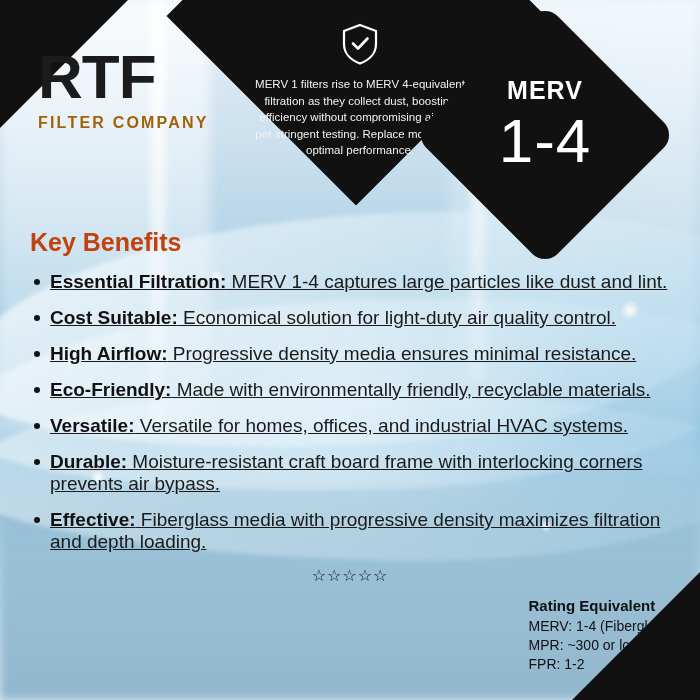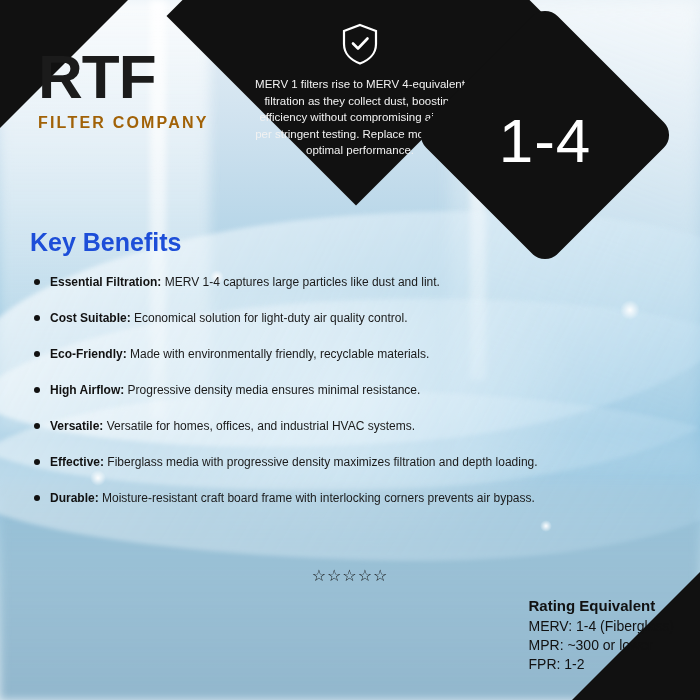--- a/index.html
+++ b/index.html
@@ -159,38 +159,39 @@
   
   .benefits {
     position: absolute;
     left: 30px; top: 228px;
     width: 640px;
   }
   .benefits h2 {
     margin: 0 0 14px 0;
     font-size: 25px;
     font-weight: bold;
-    color: #1d4ed8;
+    color: #c2410c;
   }
   .benefit-row {
     display: flex;
     align-items: flex-start;
     margin-bottom: 14px;
   }
   .bullet {
     width: 6px; height: 6px;
     border-radius: 50%;
     background: #111111;
     margin: 8px 10px 0 4px;
     flex: 0 0 auto;
   }
   .benefit-text {
-    font-size: 12px;
+    font-size: 19px;
     line-height: 22px;
     color: #1a1a1a;
+    text-decoration: underline;
   }
   .benefit-text b {
     font-weight: bold;
     color: #111111;
   }
 
   
   .stars {
     position: absolute;
     left: 300px; top: 566px;
@@ -273,20 +274,21 @@
     <span class="shield-wrap">
       <svg width="40" height="44" viewBox="0 0 40 44" aria-hidden="true">
         <path d="M20 3 L36 9 V22 C36 32 28.5 38.5 20 41.5 C11.5 38.5 4 32 4 22 V9 Z" fill="none" stroke="#ffffff" stroke-width="2.2"></path>
         <path d="M13 21.5 L18 26.5 L27.5 16.5" fill="none" stroke="#ffffff" stroke-width="2.6" stroke-linecap="round" stroke-linejoin="round"></path>
       </svg>
     </span>
     <div class="center-text">MERV 1 filters rise to MERV 4-equivalent filtration as they collect dust, boosting efficiency without compromising airflow, per stringent testing. Replace monthly for optimal performance.</div>
   </div>
 
   <div class="merv-badge"></div>
+  <div class="merv-label">MERV</div>
   <div class="merv-value">1-4</div>
 
   <div class="benefits">
     <h2>Key Benefits</h2>
 
     <div class="benefit-row">
       <span class="bullet"></span>
       <div class="benefit-text">
         <b>Essential Filtration:</b><span> MERV 1-4 captures large particles like dust and lint.</span>
       </div>
@@ -295,49 +297,49 @@
     <div class="benefit-row">
       <span class="bullet"></span>
       <div class="benefit-text">
         <b>Cost Suitable:</b><span> Economical solution for light-duty air quality control.</span>
       </div>
     </div>
 
     <div class="benefit-row">
       <span class="bullet"></span>
       <div class="benefit-text">
+        <b>High Airflow:</b><span> Progressive density media ensures minimal resistance.</span>
+      </div>
+    </div>
+
+    <div class="benefit-row">
+      <span class="bullet"></span>
+      <div class="benefit-text">
         <b>Eco-Friendly:</b><span> Made with environmentally friendly, recyclable materials.</span>
       </div>
     </div>
 
     <div class="benefit-row">
       <span class="bullet"></span>
       <div class="benefit-text">
-        <b>High Airflow:</b><span> Progressive density media ensures minimal resistance.</span>
-      </div>
-    </div>
-
-    <div class="benefit-row">
-      <span class="bullet"></span>
-      <div class="benefit-text">
         <b>Versatile:</b><span> Versatile for homes, offices, and industrial HVAC systems.</span>
       </div>
     </div>
 
     <div class="benefit-row">
       <span class="bullet"></span>
       <div class="benefit-text">
+        <b>Durable:</b><span> Moisture-resistant craft board frame with interlocking corners prevents air bypass.</span>
+      </div>
+    </div>
+
+    <div class="benefit-row">
+      <span class="bullet"></span>
+      <div class="benefit-text">
         <b>Effective:</b><span> Fiberglass media with progressive density maximizes filtration and depth loading.</span>
-      </div>
-    </div>
-
-    <div class="benefit-row">
-      <span class="bullet"></span>
-      <div class="benefit-text">
-        <b>Durable:</b><span> Moisture-resistant craft board frame with interlocking corners prevents air bypass.</span>
       </div>
     </div>
   </div>
 
   <div class="stars">☆☆☆☆☆</div>
 
   <div class="rating">
     <div class="rating-title">Rating Equivalent</div>
     <div class="rating-line">MERV: 1-4 (Fiberglass)</div>
     <div class="rating-line">MPR: ~300 or lower</div>

